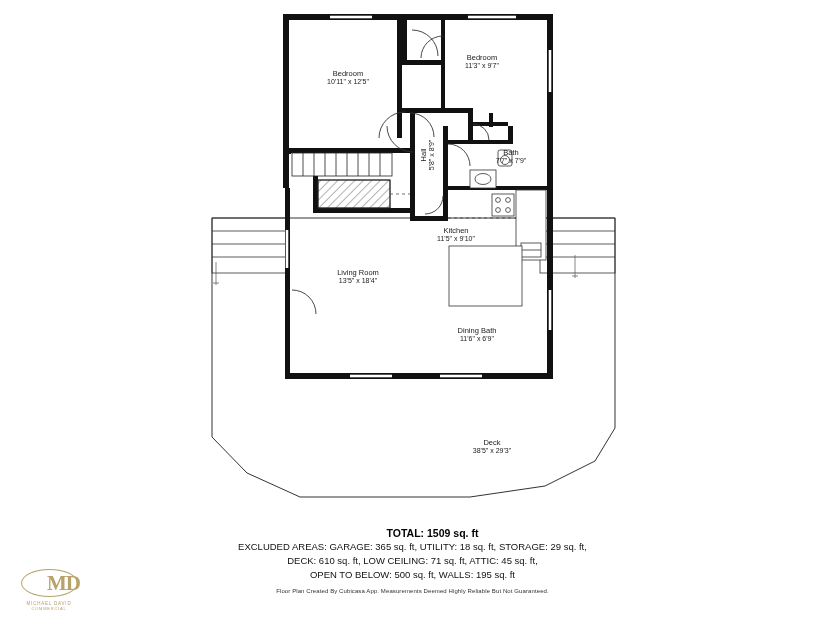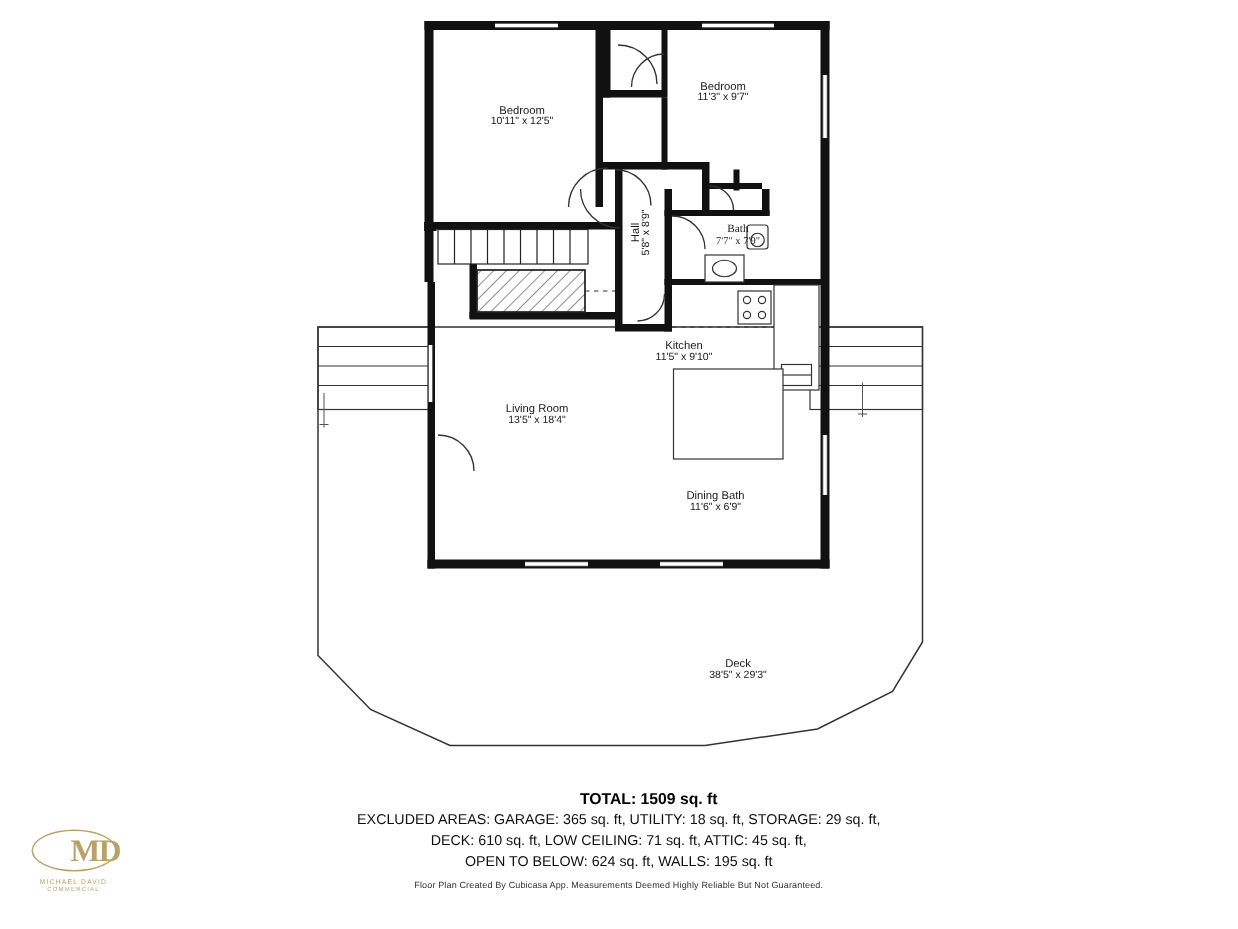--- a/index.html
+++ b/index.html
@@ -44,21 +44,21 @@
   }
   .logo .mark{
     font-size:21px;font-weight:bold;color:#b9a269;letter-spacing:-1px;
     font-family:"Liberation Serif", serif;
     line-height:1;
   }
   .logo .l1{font-size:4.5px;color:#b9a269;letter-spacing:.8px;margin-top:4px;}
   .logo .l2{font-size:4px;color:#b9a269;letter-spacing:.8px;}
   .logo .ring{
     width:26px;height:26px;border:1.2px solid #b9a269;border-radius:50%;
-    margin:0 auto 2px auto;display:flex;align-items:center;justify-content:center;padding-left:29px;
+    margin:16px auto 2px auto;display:flex;align-items:center;justify-content:center;padding-left:29px;
   }
 </style>
 </head>
 <body>
 
 <svg id="plan" viewBox="0 0 825 619">
   <defs>
     <pattern id="stairHatch" width="6" height="6" patternUnits="userSpaceOnUse" patternTransform="rotate(45)">
       <line x1="0" y1="0" x2="0" y2="6" stroke="#222" stroke-width="0.7"></line>
     </pattern>
@@ -224,21 +224,21 @@
     <span class="dim">10'11" x 12'5"</span>
   </div>
   <div class="room-label" style="left:482px;top:62px;">
     <span class="name">Bedroom</span>
     <span class="dim">11'3" x 9'7"</span>
   </div>
   <div class="room-label vertical" style="left:428px;top:155px;">
     <span class="name">Hall</span>
     <span class="dim">5'8" x 8'9"</span>
   </div>
-  <div class="room-label" style="left:492px;top:157px;font-family:Liberation Serif, serif;">
+  <div class="room-label" style="left:511px;top:157px;">
     <span class="name">Bath</span>
     <span class="dim">7'7" x 7'9"</span>
   </div>
   <div class="room-label" style="left:456px;top:235px;">
     <span class="name">Kitchen</span>
     <span class="dim">11'5" x 9'10"</span>
   </div>
   <div class="room-label" style="left:358px;top:277px;">
     <span class="name">Living Room</span>
     <span class="dim">13'5" x 18'4"</span>
@@ -250,21 +250,21 @@
   <div class="room-label" style="left:492px;top:447px;">
     <span class="name">Deck</span>
     <span class="dim">38'5" x 29'3"</span>
   </div>
 </div>
 
 <div class="summary">
   <div class="total">TOTAL: 1509 sq. ft</div>
   <div class="line">EXCLUDED AREAS: GARAGE: 365 sq. ft, UTILITY: 18 sq. ft, STORAGE: 29 sq. ft,</div>
   <div class="line">DECK: 610 sq. ft, LOW CEILING: 71 sq. ft, ATTIC: 45 sq. ft,</div>
-  <div class="line">OPEN TO BELOW: 624 sq. ft, WALLS: 195 sq. ft</div>
+  <div class="line">OPEN TO BELOW: 500 sq. ft, WALLS: 195 sq. ft</div>
   <div class="foot">Floor Plan Created By Cubicasa App. Measurements Deemed Highly Reliable But Not Guaranteed.</div>
 </div>
 
 <div class="logo">
   <div class="ring">
     <div class="mark">MD</div>
   </div>
   <div class="l1">MICHAEL DAVID</div>
   <div class="l2">COMMERCIAL</div>
 </div>

